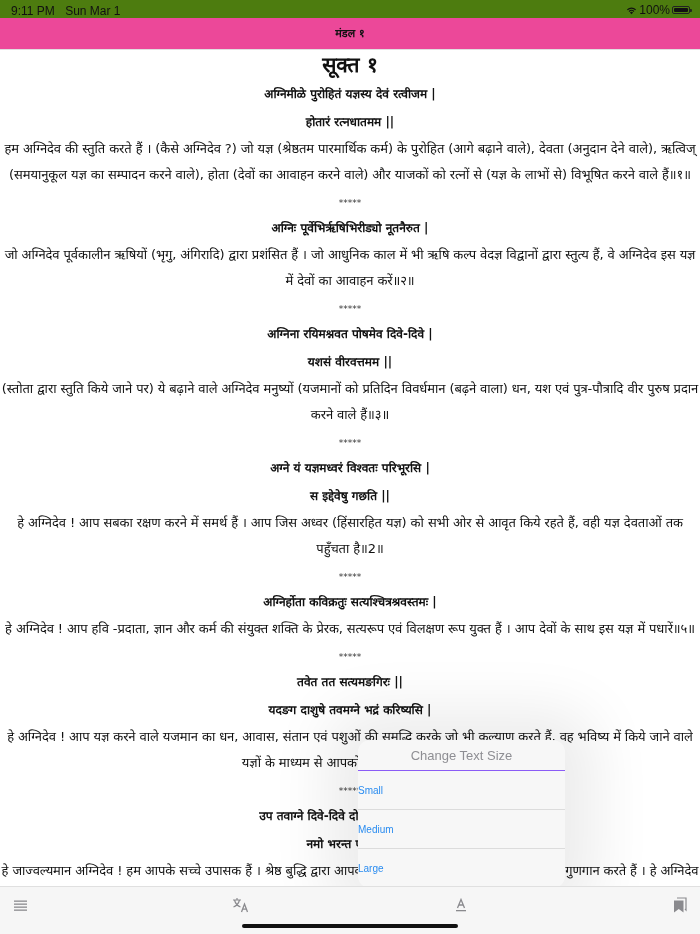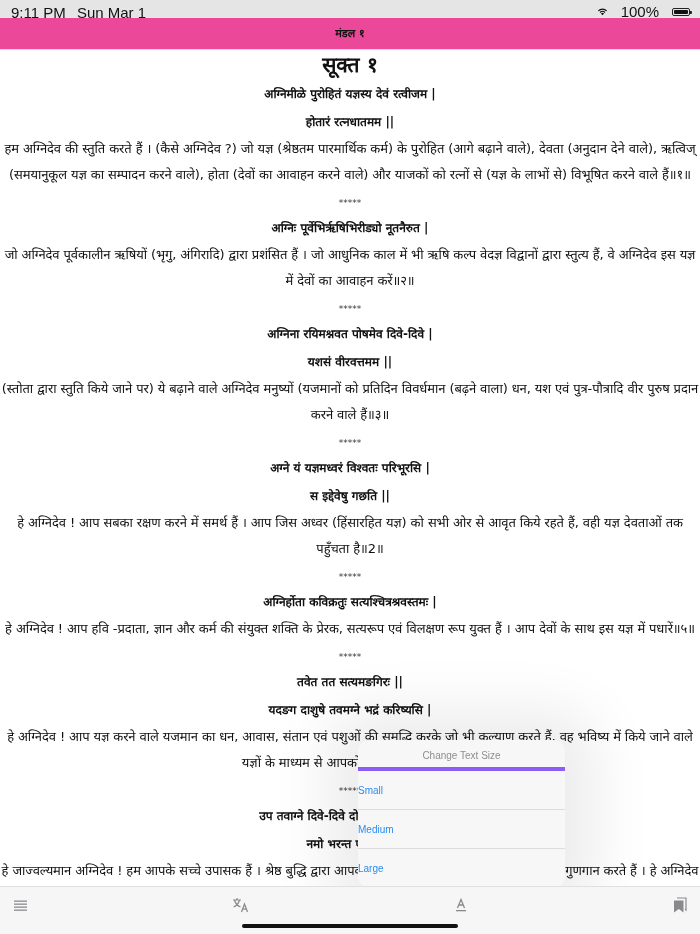--- a/index.html
+++ b/index.html
@@ -1,45 +1,45 @@
 <!DOCTYPE html>
 <html><head>
   <meta charset="utf-8">
   <style>
     * { box-sizing: border-box; margin: 0; padding: 0; }
     html, body { width: 700px; height: 934px; overflow: hidden; background: #ffffff; }
     body { font-family: "DejaVu Sans", "Liberation Sans", sans-serif; color: #111; position: relative; }
 
-    .status-bar { position: absolute; top: 0; left: 0; width: 700px; height: 18px; background: #e5e5e5;
-      font-family: "Liberation Sans", sans-serif; font-size: 15px; color: #111; }
+    .status-bar { position: absolute; top: 0; left: 0; width: 700px; height: 18px; background: #4d7c0f;
+      font-family: "Liberation Sans", sans-serif; font-size: 12px; color: #111; }
     .status-bar .left { position: absolute; left: 11px; top: 4px; }
     .status-bar .left span { margin-right: 7px; }
-    .status-bar .right { position: absolute; right: 10px; top: 3px; display: flex; align-items: center; gap: 13px; justify-content: space-between; }
+    .status-bar .right { position: absolute; right: 10px; top: 3px; display: flex; align-items: center; gap: 2px; justify-content: space-between; }
     .battery { width: 18px; height: 8px; border: 1px solid #222; border-radius: 2px; position: relative; padding: 1px; }
     .battery::before { content: ""; display: block; width: 100%; height: 100%; background: #111; border-radius: 1px; }
     .battery::after { content: ""; position: absolute; right: -3px; top: 2px; width: 2px; height: 3px; background: #222; border-radius: 0 1px 1px 0; }
     .wifi { width: 11px; height: 9px; }
 
     .nav-bar { position: absolute; top: 18px; left: 0; width: 700px; height: 32px; background: #ec4899;
       border-bottom: 1px solid #e0e0e0; text-align: center; }
     .nav-title { font-size: 11px; font-weight: bold; line-height: 32px; color: #111; }
 
     .content { position: absolute; top: 50px; left: 0; width: 700px; height: 836px; overflow: hidden; text-align: center; }
     .sukta-title { font-size: 21px; font-weight: bold; height: 30px; line-height: 30px; }
     .verse { margin-top: 0; }
     .mantra { font-size: 12px; font-weight: bold; height: 28px; line-height: 28px; }
     .meaning { font-size: 13px; line-height: 26px; padding: 0 0; color: #111; letter-spacing: -0.1px; }
     .separator { font-size: 9px; height: 26px; line-height: 30px; color: #333; }
 
     .popover { position: absolute; left: 358px; top: 740px; width: 207px; height: 148px; background: #f7f7f7;
       border-radius: 12px; box-shadow: 0 0 60px 30px rgba(0,0,0,0.08); }
     .popover-arrow { position: absolute; left: 452px; top: 886px; width: 0; height: 0;
       border-left: 10px solid transparent; border-right: 10px solid transparent; border-top: 10px solid #f7f7f7; }
-    .popover-header { height: 31px; line-height: 31px; font-family: "Liberation Sans", sans-serif; font-size: 10px; color: #8e8e93;
-      border-bottom: 4px solid #8b5cf6; text-align: center; }
+    .popover-header { height: 31px; line-height: 31px; font-family: "Liberation Sans", sans-serif; font-size: 13px; color: #8e8e93;
+      border-bottom: 1px solid #8b5cf6; text-align: center; }
     .popover-option { height: 39px; line-height: 39px; font-family: "Liberation Sans", sans-serif; font-size: 10px; color: #2a8cf0;
       text-align: left; border-bottom: 1px solid #dcdcdc; cursor: pointer; }
     .popover-option:last-child { border-bottom: none; }
 
     .toolbar { position: absolute; top: 886px; left: 0; width: 700px; height: 48px; background: #f6f6f6; border-top: 1px solid #e0e0e0; }
     .tb-btn { position: absolute; top: 9px; width: 20px; height: 18px; display: flex; align-items: center; justify-content: center; color: #8a8a8e; }
     .tb-list { left: 10px; }
     .tb-translate { left: 231px; }
     .tb-text { left: 451px; }
     .tb-bookmark { left: 670px; }

